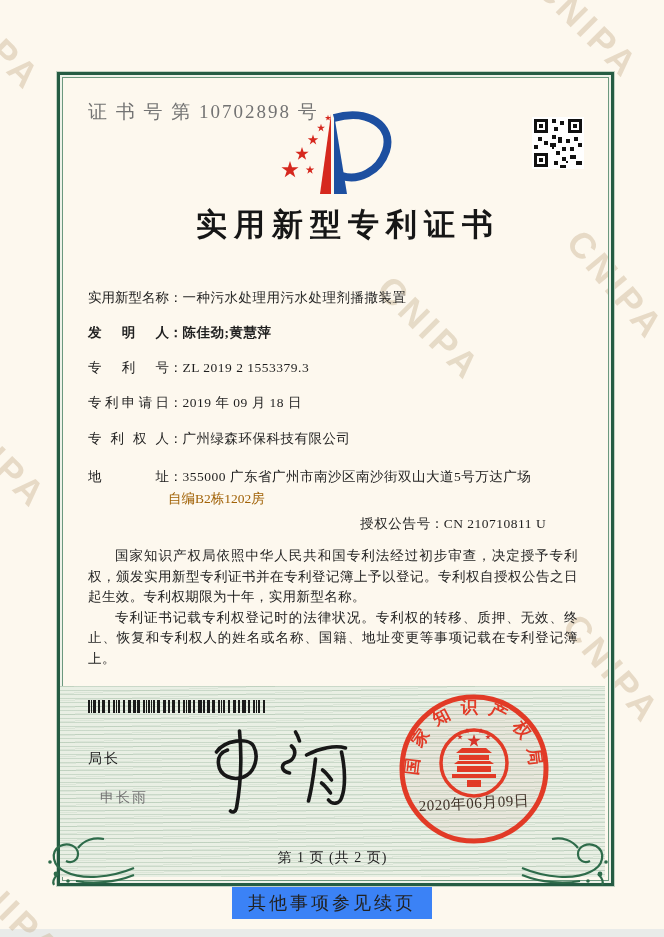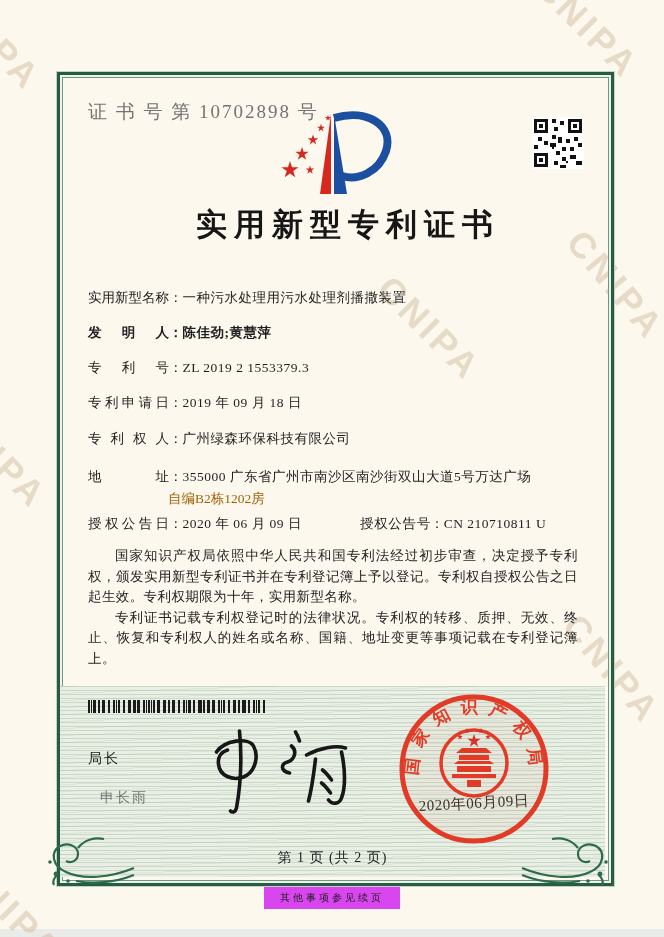--- a/index.html
+++ b/index.html
@@ -68,21 +68,21 @@
         mix-blend-mode:multiply;opacity:0.95;}
 
   .pagenum{position:absolute;left:57px;top:849px;width:551px;text-align:center;
            font-size:14px;letter-spacing:1px;color:#222;z-index:18;}
 
   .orn{position:absolute;width:92px;height:52px;z-index:22;}
   .orn-l{left:44px;top:834px;}
   .orn-r{left:520px;top:834px;transform:scaleX(-1);}
 
   .contnote{position:absolute;left:50%;transform:translateX(-50%);top:887px;
-            background:#d946ef;padding:4px 16px;font-size:10px;letter-spacing:3px;
+            background:#3b82f6;padding:4px 16px;font-size:18px;letter-spacing:3px;
             color:#222;z-index:12;}
 </style>
 </head>
 <body>
 
 <div class="stage">
   <div class="page"></div>
   <div class="scan-edge"></div>
 
   <span class="wm wm1">CNIPA</span>
@@ -171,23 +171,20 @@
     </div>
     <div class="fieldrow fr5">
       <span class="lbl">专利权人</span><span>：</span><span class="val">广州绿森环保科技有限公司</span>
     </div>
 
     <div class="fieldrow addr1">
       <span class="lbl">地址</span><span>：</span><span class="val">355000 广东省广州市南沙区南沙街双山大道5号万达广场</span>
     </div>
     <div class="addr2">自编B2栋1202房</div>
 
-    <div class="fieldrow grant">
-      <span class="lbl">授权公告日</span><span>：</span><span class="val">2020 年 06 月 09 日</span>
-    </div>
     <div class="grant-no">
       <span class="lbl-s">授权公告号</span><span>：</span><span class="val">CN 210710811 U</span>
     </div>
 
     <div class="paras">
       <p>国家知识产权局依照中华人民共和国专利法经过初步审查，决定授予专利权，颁发实用新型专利证书并在专利登记簿上予以登记。专利权自授权公告之日起生效。专利权期限为十年，实用新型名称。</p>
       <p>专利证书记载专利权登记时的法律状况。专利权的转移、质押、无效、终止、恢复和专利权人的姓名或名称、国籍、地址变更等事项记载在专利登记簿上。</p>
     </div>
 
     <div class="barcode"></div>

